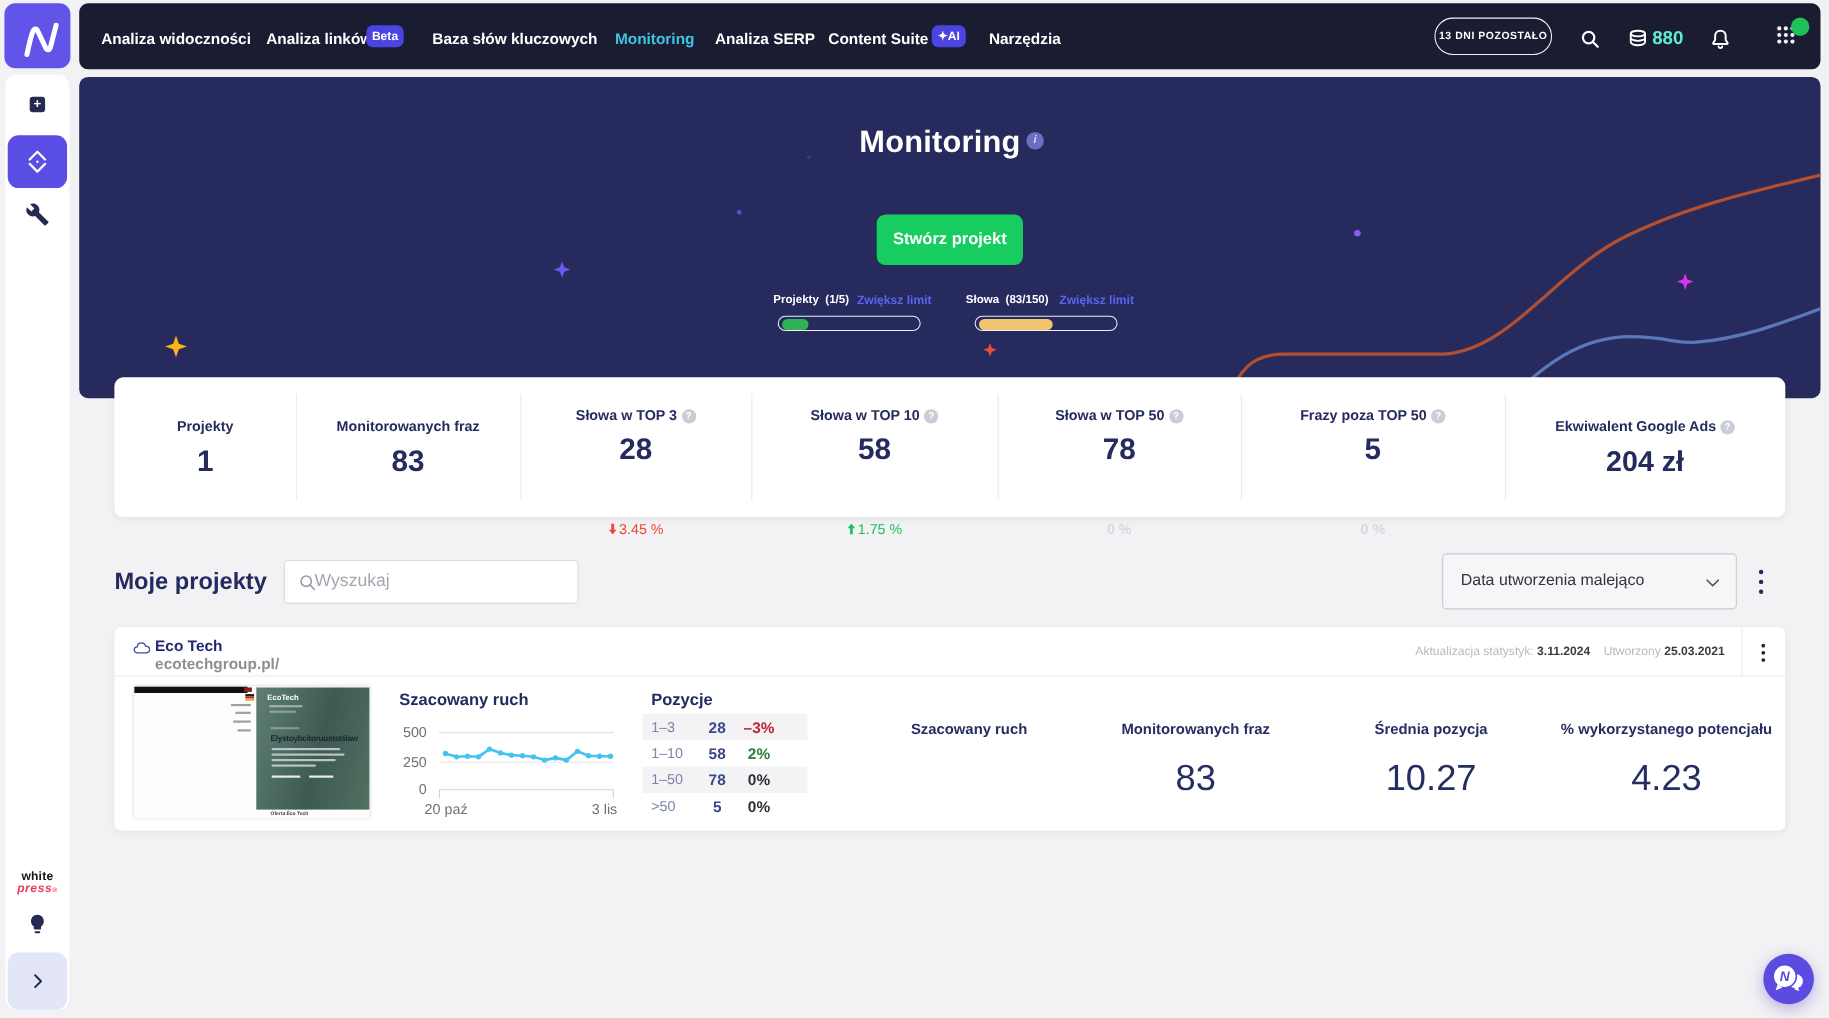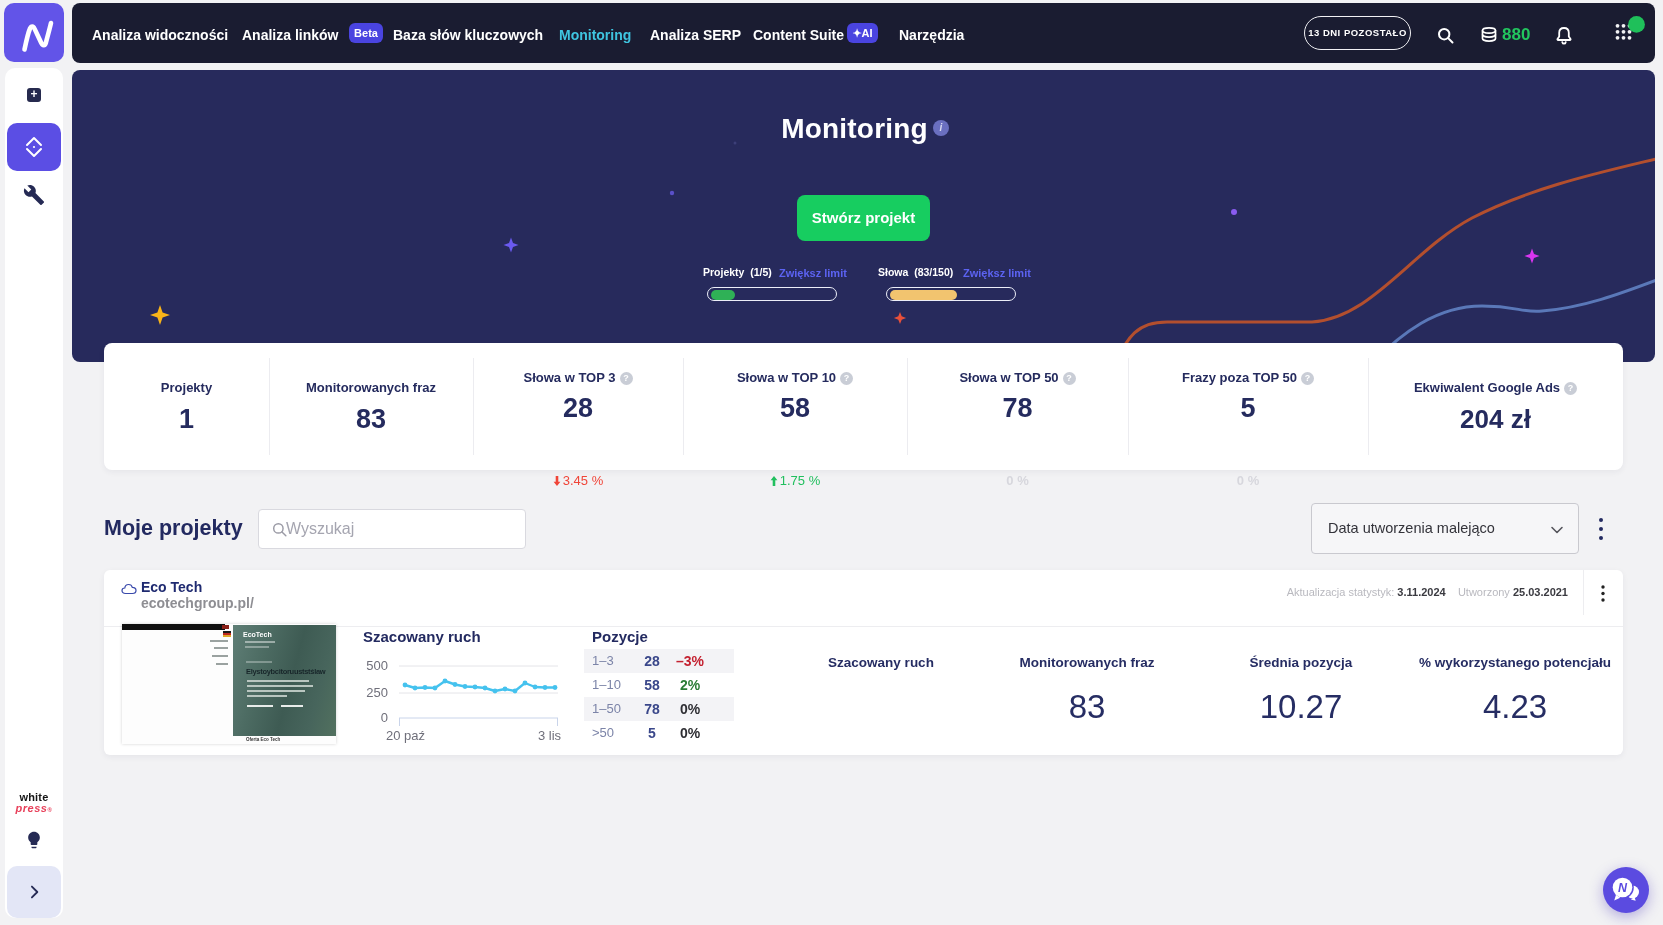--- a/index.html
+++ b/index.html
@@ -51,21 +51,21 @@
 
   
   #mptitle { left:104px; top:516px; font-size:21.5px; font-weight:700; color:#232a60;text-align:center; }
   #searchbox { left:258px; top:509px; width:268px; height:40px; background:#fff; border:1px solid #d9d9df; border-radius:4px; }
   #searchbox .ph { position:absolute; left:27px; top:10px; color:#a5a5b0; font-size:16px; }
   #sortbox { left:1311px; top:503px; width:268px; height:51px; background:#f6f6f8; border:1px solid #c9c9cf; border-radius:4px; }
   #sortbox .tx { position:absolute; left:16px; top:16px; color:#33333a; font-size:14.5px; }
 
   
   #pcard { left:104px; top:570px; width:1519px; height:185px; background:#fff; border-radius:6px; box-shadow:0 2px 6px rgba(30,30,60,0.06); }
-  #pchead { position:absolute; left:0; top:0; width:100%; height:57px; border-bottom:1px solid #ededf0; }
+  #pchead { position:absolute; left:0; top:0; width:100%; height:45px; border-bottom:1px solid #ededf0; }
   #pcname { position:absolute; left:37px; top:9px; color:#1f2a70; font-size:14px; font-weight:700; }
   #pcurl { position:absolute; left:37px; top:25px; color:#8e8e93; font-size:14px; font-weight:700; }
   #pcmeta { position:absolute; right:55px; top:16px; color:#b9b9bf; font-size:11px; white-space:nowrap; }
   #pcmeta b { color:#3a3a40; font-weight:700; }
   #pcdiv { position:absolute; right:39px; top:0; width:1px; height:45px; background:#ededf0; }
 
   
   #thumb { position:absolute; left:18px; top:54px; width:214px; height:120px; background:#fdfdfd; box-shadow:0 0 3px rgba(0,0,0,0.18); overflow:hidden; }
   #thumb .teal { position:absolute; left:111px; top:1px; width:103px; height:111px; background:linear-gradient(105deg,#5f7e76 0%,#4d6c63 28%,#3e5b53 55%,#47655c 78%,#52715f 100%); }
   #thumb .bar { position:absolute; background:#9aa2a0; }
@@ -88,38 +88,38 @@
 
   
   #chat { left:1603px; top:867px; width:46px; height:46px; border-radius:50%; background:#5b4be0; box-shadow:0 4px 14px rgba(60,40,180,0.35); }
 </style>
 </head>
 <body>
 
   <div id="nav" class="abs">
     <span class="it" style="left:20px;">Analiza widoczności</span>
     <span class="it" style="left:170px;">Analiza linków</span>
-    <span class="badge" style="left:277px;width:34px;">Beta</span>
+    <span class="badge" style="left:261px;width:34px;">Beta</span>
     <span class="it" style="left:321px;">Baza słów kluczowych</span>
     <span class="it teal" style="left:487px;">Monitoring</span>
     <span class="it" style="left:578px;">Analiza SERP</span>
     <span class="it" style="left:681px;">Content Suite</span>
     <span class="badge" style="left:775px;width:31px;">✦AI</span>
     <span class="it" style="left:827px;">Narzędzia</span>
     <div id="pill" class="abs">13 DNI POZOSTAŁO</div>
     <svg class="navico" style="left:1364px;top:23px" width="20" height="20" viewBox="0 0 20 20">
       <circle cx="8.2" cy="8.2" r="5.2" fill="none" stroke="#fff" stroke-width="2"></circle>
       <line x1="12.4" y1="12.4" x2="16.5" y2="16.5" stroke="#fff" stroke-width="2" stroke-linecap="round"></line>
     </svg>
     <svg class="navico" style="left:1405px;top:21px" width="24" height="24" viewBox="0 0 24 24" fill="none" stroke="#fff" stroke-width="1.7">
       <ellipse cx="12" cy="6.5" rx="6.5" ry="2.6"></ellipse>
       <path d="M5.5 6.5v4c0 1.4 2.9 2.6 6.5 2.6s6.5-1.2 6.5-2.6v-4"></path>
       <path d="M5.5 10.5v4c0 1.4 2.9 2.6 6.5 2.6s6.5-1.2 6.5-2.6v-4"></path>
     </svg>
-    <div class="abs" style="left:1430px;top:22px;color:#22c55e;font-size:17px;font-weight:700;">880</div>
+    <div class="abs" style="left:1430px;top:22px;color:#5eead4;font-size:17px;font-weight:700;">880</div>
     <svg class="navico" style="left:1480px;top:21px" width="24" height="24" viewBox="0 0 24 24" fill="none" stroke="#fff" stroke-width="1.8" stroke-linejoin="round">
       <path d="M12 4c-2.9 0-4.8 2-4.8 4.8v3.6l-1.7 2.5c-.3.5 0 1.1.6 1.1h11.8c.6 0 .9-.6.6-1.1l-1.7-2.5V8.8C16.8 6 14.9 4 12 4z"></path>
       <path d="M10.3 18.2c.2.9.9 1.5 1.7 1.5s1.5-.6 1.7-1.5" stroke-linecap="round"></path>
     </svg>
     <svg class="navico" style="left:1541px;top:7px" width="42" height="42" viewBox="0 0 42 42">
       <g fill="#f2f2f4">
         <circle cx="4.5" cy="15.8" r="1.9"></circle>
         <circle cx="10.5" cy="15.8" r="1.9"></circle>
         <circle cx="16.5" cy="15.8" r="1.9"></circle>
         <circle cx="4.5" cy="21.8" r="1.9"></circle>

